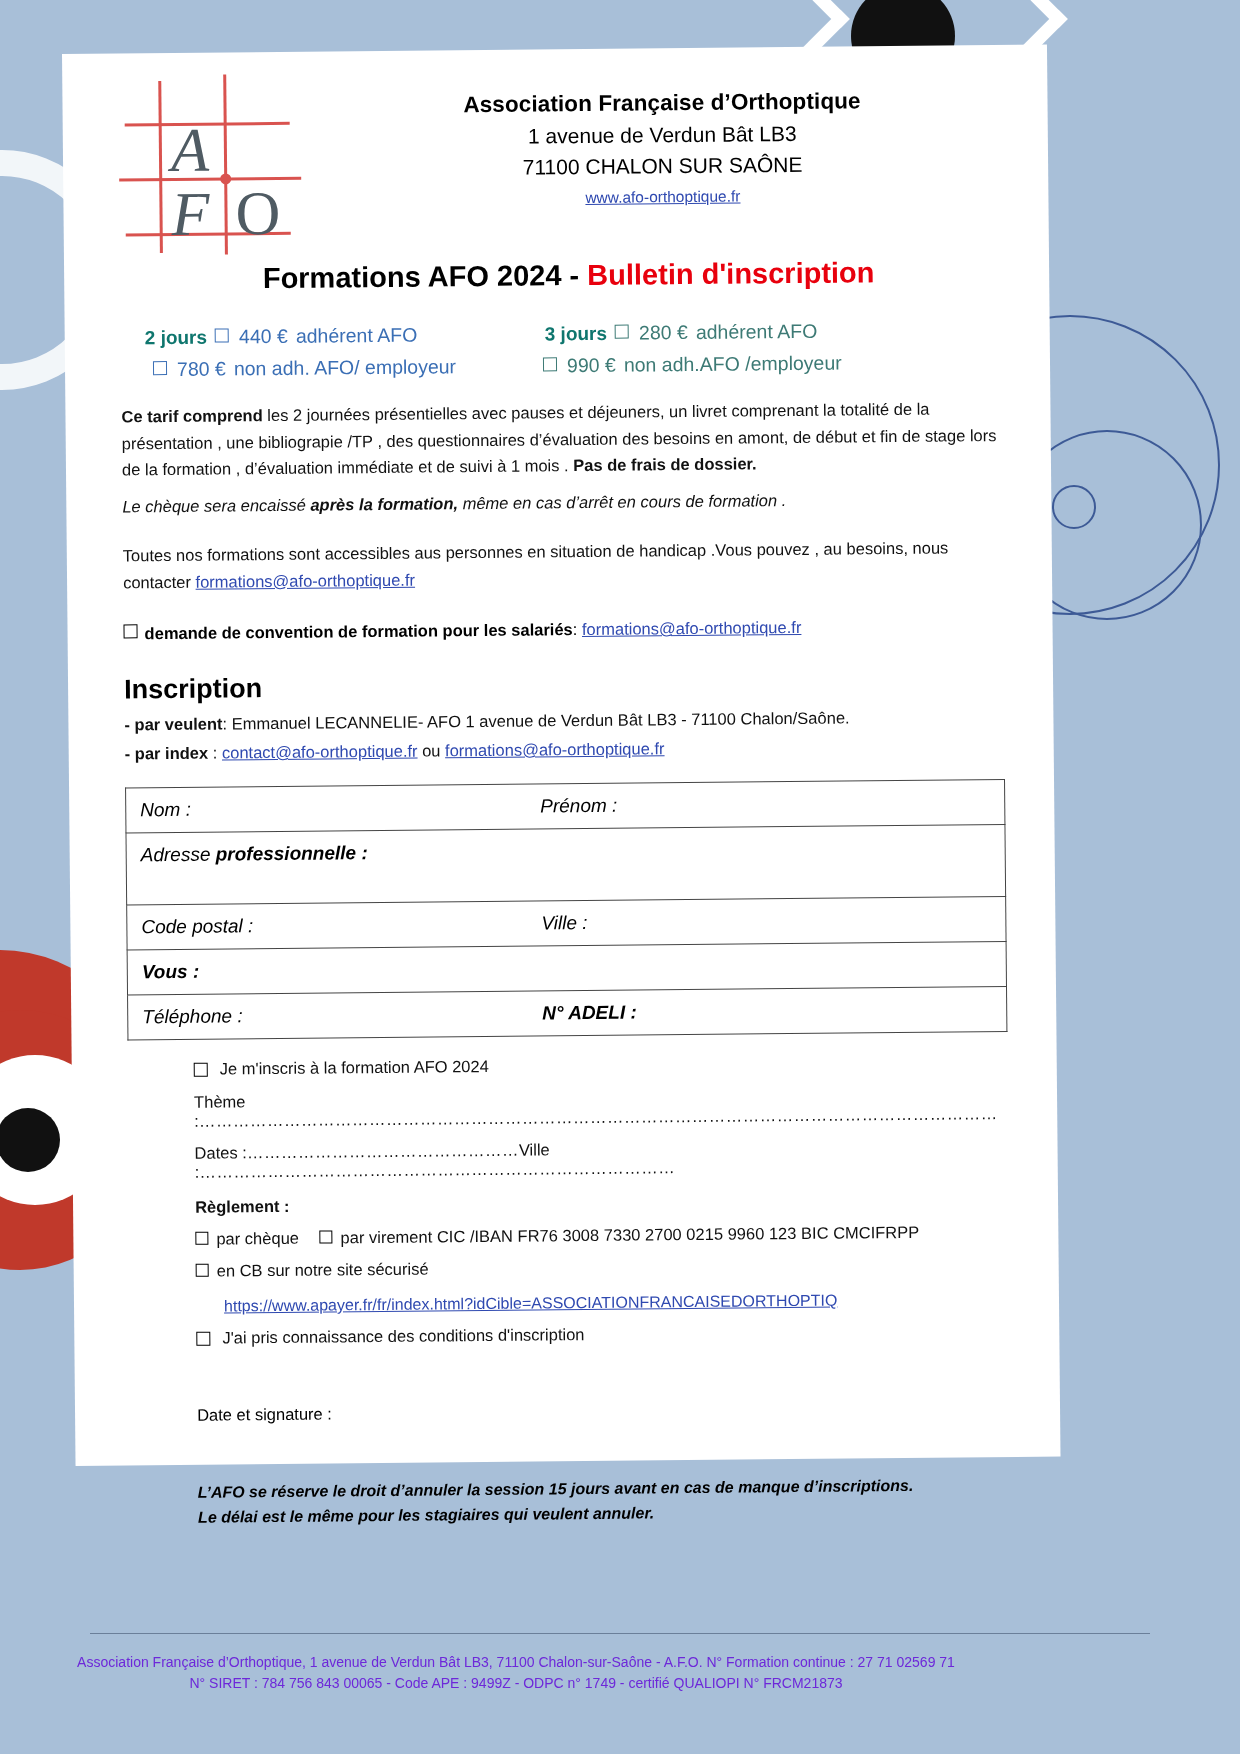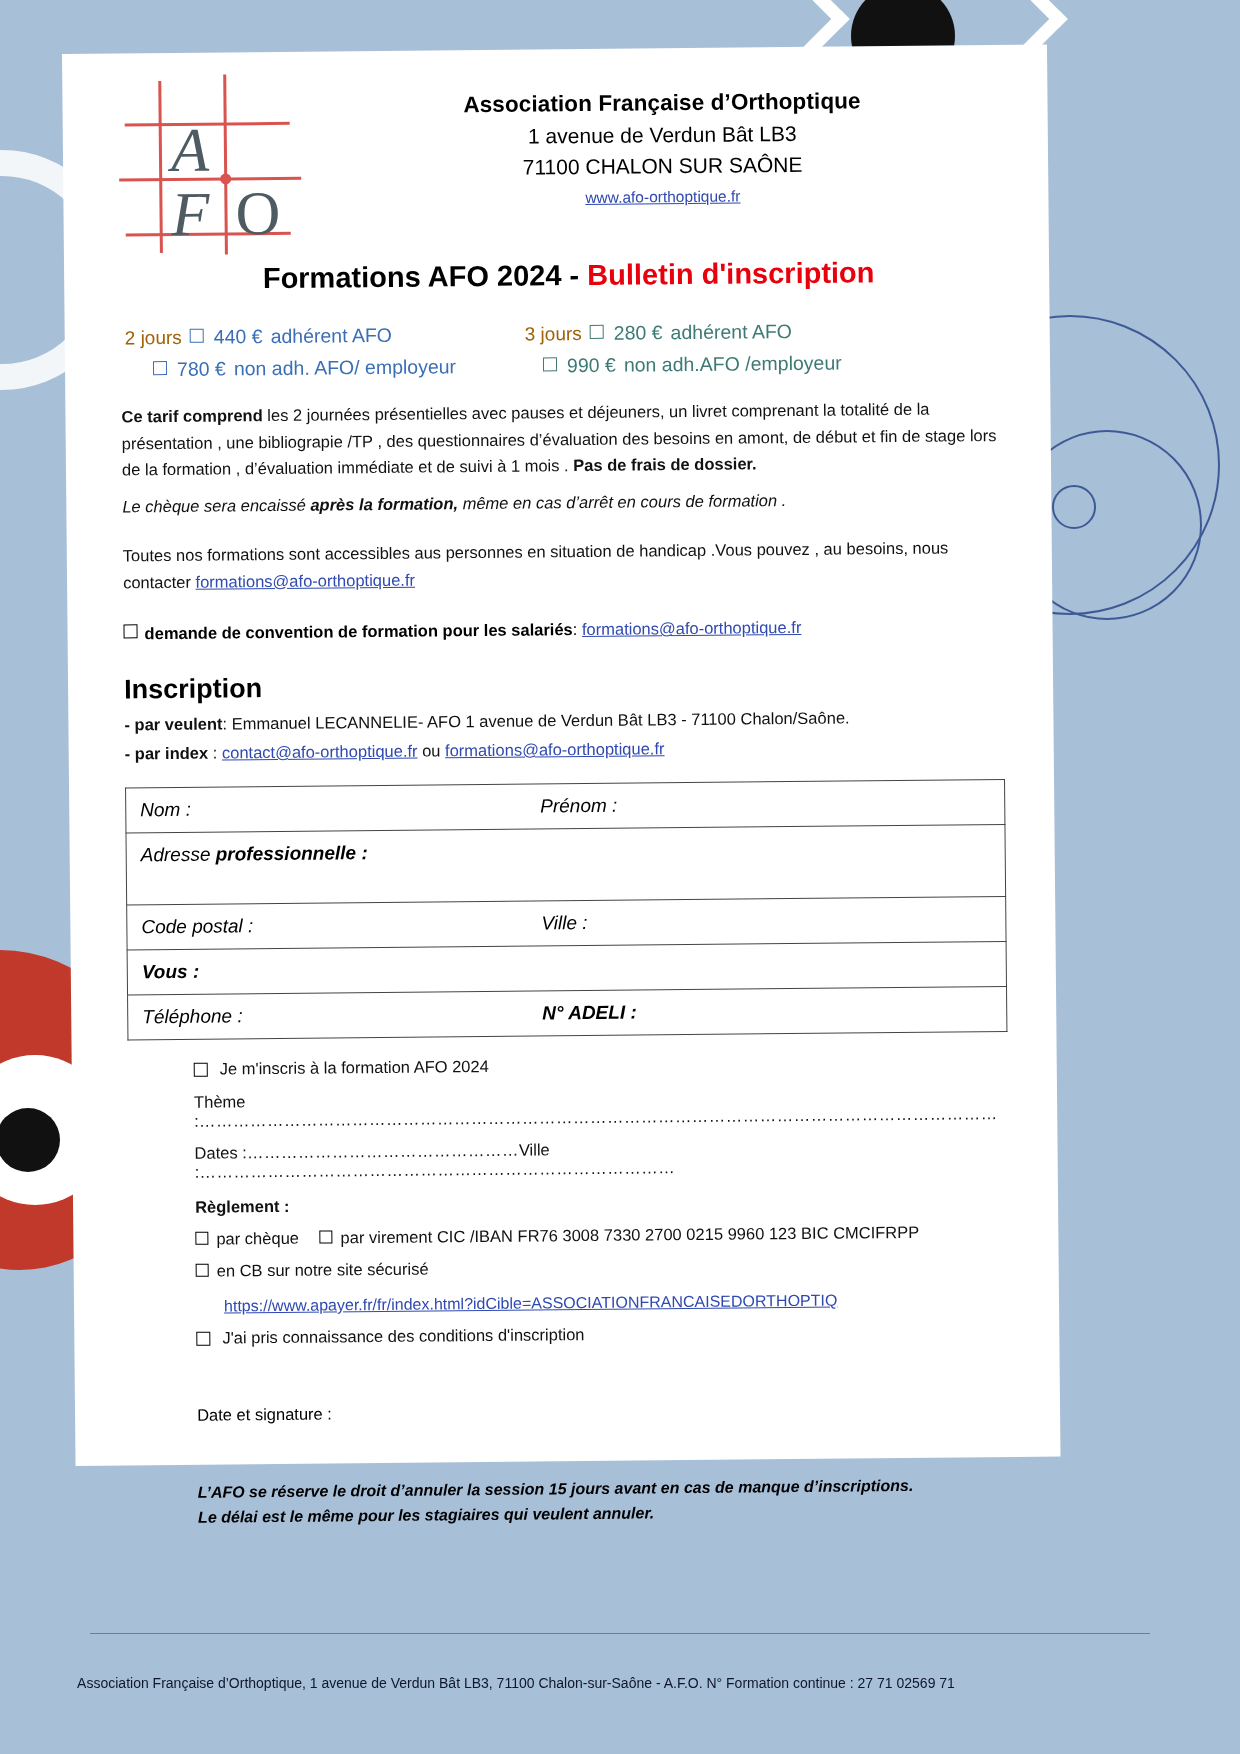--- a/index.html
+++ b/index.html
@@ -132,21 +132,21 @@
   }
   .title-black { color:#000; }
   .title-red  { color:#e8000d; }
 
   
   .prices { margin-top:30px; padding-left:26px; font-size:19.5px; }
   .price-row { display:flex; align-items:baseline; margin-bottom:9px; }
   .price-col { display:flex; align-items:baseline; }
   .price-col.left  { width:400px; }
   .price-col.right { width:430px; }
-  .days { font-weight:normal; color:#a16207; margin-right:8px; font-size:19px; }
+  .days { font-weight:bold; color:#0f766e; margin-right:8px; font-size:19px;margin-left:20px; }
   .chk {
     display:inline-block; width:14px; height:14px;
     border:1.4px solid currentColor; margin-right:10px;
     position:relative; top:-1px; flex:0 0 auto;
   }
   .blue-txt { color:#3b6fb5; }
   .teal-txt { color:#3d7a75; }
   .indent-2 { padding-left:28px; }
   .indent-3 { padding-left:18px; }
 
@@ -219,21 +219,21 @@
   
   .note {
     padding-left:88px; margin-top:56px;
     font-size:16px; font-weight:bold; font-style:italic; color:#000;
     line-height:1.55;
   }
 
   
   .footer {
     position:absolute; left:0; bottom:60px; width:1032px;
-    text-align:center; font-size:14px; color:#0f172a; line-height:1.5;
+    text-align:center; font-size:14px; color:#6d28d9; line-height:1.5;
   }
   .footer-sep {
     position:absolute; left:90px; bottom:120px; width:1060px;
     height:1px; background:#6b7f99;
   }
 </style>
 </head>
 <body>
 
 <div class="bg-deco">
@@ -419,13 +419,14 @@
       <div>L’AFO se réserve le droit d’annuler la session 15 jours avant en cas de manque d’inscriptions.</div>
       <div>Le délai est le même pour les stagiaires qui veulent annuler.</div>
     </div>
 
   </div>
 </div>
 
 <div class="footer-sep"></div>
 <div class="footer">
   <div>Association Française d’Orthoptique, 1 avenue de Verdun Bât LB3, 71100 Chalon-sur-Saône - A.F.O. N° Formation continue : 27 71 02569 71</div>
+  <div>N° SIRET : 784 756 843 00065 - Code APE : 9499Z - ODPC n° 1749 - certifié QUALIOPI N° FRCM21873</div>
 </div>
 
 </body></html>

